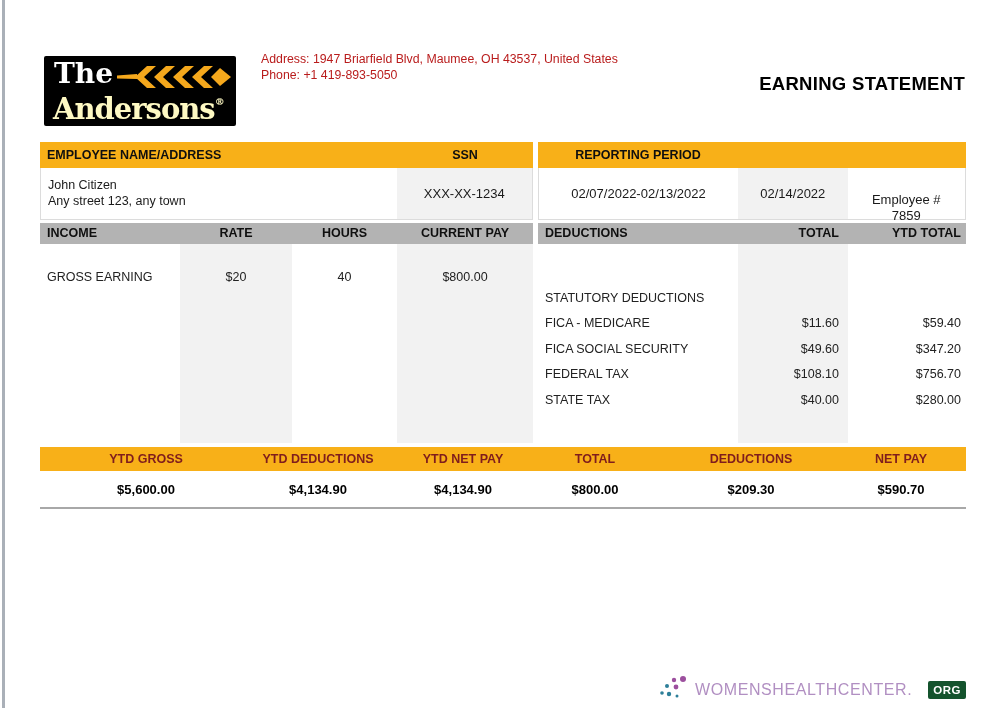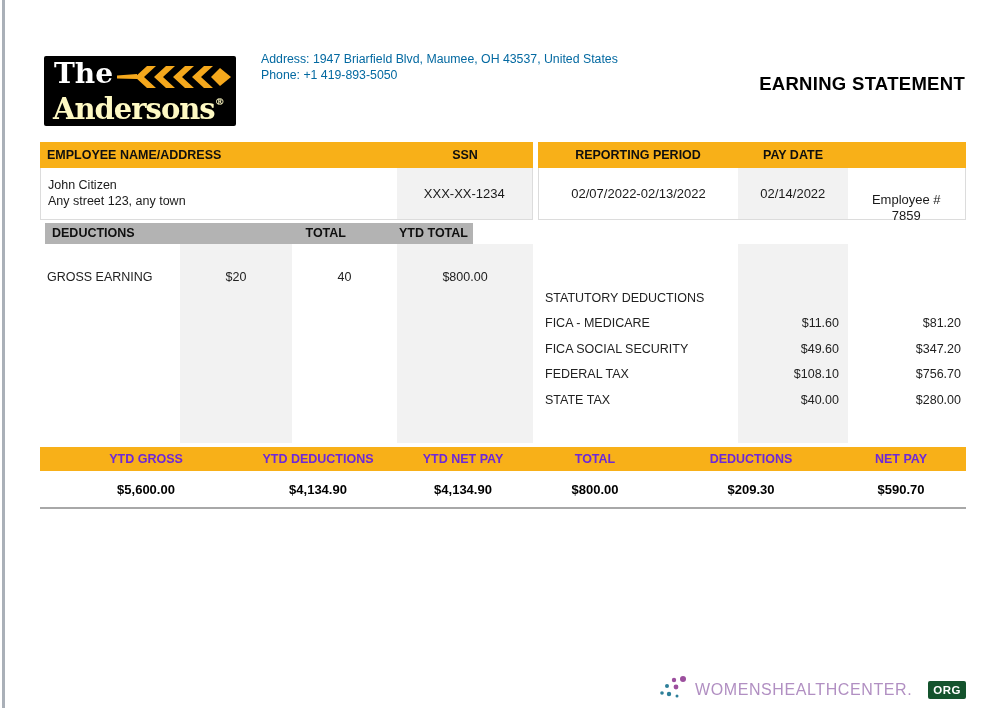--- a/index.html
+++ b/index.html
@@ -10,21 +10,21 @@
   }
   .edge-line { position:absolute; left:2px; top:0; width:3px; height:708px; background:#aab0b8; }
 
   
   .logo-box { position:absolute; left:44px; top:56px; width:192px; height:70px; background:#000; border-radius:2px; }
   .logo-the { position:absolute; left:10px; top:1px; font-family:"DejaVu Serif", serif; font-weight:bold; font-size:28px; color:#fff; }
   .logo-wheat { position:absolute; right:5px; top:7px; }
   .logo-andersons { position:absolute; left:9px; bottom:0px; font-family:"DejaVu Serif", serif; font-weight:bold; font-size:29px; color:#fef9c3; letter-spacing:-1px; white-space:nowrap; }
   .logo-reg { font-size:10px; vertical-align:14px; letter-spacing:0; }
 
-  .addr-block { position:absolute; left:261px; top:52px; font-size:12.3px; line-height:15.5px; color:#0369a1; }
+  .addr-block { position:absolute; left:261px; top:52px; font-size:12.3px; line-height:15.5px; color:#b91c1c; }
   .doc-title { position:absolute; top:73px; right:41px; font-size:18.5px; font-weight:800; letter-spacing:0.3px; color:#000; white-space:nowrap; }
 
   
   .tbl { position:absolute; left:40px; top:142px; width:926px; }
   .flexrow { display:flex; }
   .sec-left { width:493px; display:flex; }
   .sec-gap { width:5px; background:#fff; }
   .sec-right { width:428px; display:flex; }
 
   .yellow { background:#f8b018; }
@@ -59,21 +59,21 @@
   .bodycol { height:199px; font-size:12.5px; color:#222; }
   .bodycol .bt { display:block; padding-top:26px; }
   .ded-body { position:relative; width:428px; height:199px; }
   .ded-bg-total { position:absolute; left:200px; top:0; width:110px; height:199px; background:#f2f2f2; }
   .ded-rows { position:relative; padding-top:41px; }
   .ded-row { display:flex; height:25.5px; font-size:12.5px; color:#222; align-items:center; }
   .ded-row .lbl { width:200px; padding-left:7px; }
   .ded-row .tot { width:110px; text-align:right; padding-right:9px; }
   .ded-row .ytd { width:118px; text-align:right; padding-right:5px; }
 
-  .fcell { position:absolute; transform:translateX(-50%); font-weight:bold; font-size:12.5px; line-height:24px; color:#6d28d9; white-space:nowrap; }
+  .fcell { position:absolute; transform:translateX(-50%); font-weight:bold; font-size:12.5px; line-height:24px; color:#7f1d1d; white-space:nowrap; }
   .fval { position:absolute; transform:translate(-50%,-50%); top:50%; font-weight:bold; font-size:13px; color:#000; white-space:nowrap; }
 
   
   .wm { position:absolute; top:674px; right:40px; display:flex; align-items:center; }
   .wm-text { font-size:16px; letter-spacing:0.6px; color:#b18fc2; margin-left:3px; }
   .wm-org { background:#14532d; color:#fff; font-weight:bold; font-size:11.5px; letter-spacing:0.5px; padding:3px 5px; border-radius:2px; margin-left:16px; }
 </style>
 </head>
 <body>
 
@@ -107,21 +107,20 @@
   <div class="tbl">
 
     <div class="flexrow hrow">
       <div class="sec-left yellow">
         <div class="cell pl w357">EMPLOYEE NAME/ADDRESS</div>
         <div class="cell ctr w136">SSN</div>
       </div>
       <div class="sec-gap"></div>
       <div class="sec-right yellow">
         <div class="cell ctr w200">REPORTING PERIOD</div>
-        <div class="cell ctr w110">PAY DATE</div>
       </div>
     </div>
 
     <div class="flexrow vrow">
       <div class="sec-left sub">
         <div class="w357 name-cell">
           <span>John Citizen</span>
           <span>Any street 123, any town</span>
         </div>
         <div class="w136 cellgray ctr val13">XXX-XX-1234</div>
@@ -133,20 +132,26 @@
         <div class="w118 emp-cell">
           <span>Employee #</span>
           <span>7859</span>
         </div>
       </div>
     </div>
 
     <div class="gaprow"></div>
 
     <div class="flexrow ghrow">
+      <div class="sec-left grayhdr">
+        <div class="cell pl w140">INCOME</div>
+        <div class="cell ctr w112">RATE</div>
+        <div class="cell ctr w105">HOURS</div>
+        <div class="cell ctr w136">CURRENT PAY</div>
+      </div>
       <div class="sec-gap"></div>
       <div class="sec-right grayhdr">
         <div class="cell pl w200">DEDUCTIONS</div>
         <div class="cell rt w110" style="padding-right:9px;">TOTAL</div>
         <div class="cell rt w118" style="padding-right:5px;">YTD TOTAL</div>
       </div>
     </div>
 
     <div class="flexrow brow">
       <div class="sec-left">
@@ -168,21 +173,21 @@
         <div class="ded-bg-total"></div>
         <div class="ded-rows">
           <div class="ded-row">
             <div class="lbl">STATUTORY DEDUCTIONS</div>
             <div class="tot"></div>
               <div class="ytd"></div>
           </div>
           <div class="ded-row">
             <div class="lbl">FICA - MEDICARE</div>
             <div class="tot">$11.60</div>
-            <div class="ytd">$81.20</div>
+            <div class="ytd">$59.40</div>
           </div>
           <div class="ded-row">
             <div class="lbl">FICA SOCIAL SECURITY</div>
             <div class="tot">$49.60</div>
             <div class="ytd">$347.20</div>
           </div>
           <div class="ded-row">
             <div class="lbl">FEDERAL TAX</div>
             <div class="tot">$108.10</div>
             <div class="ytd">$756.70</div>

